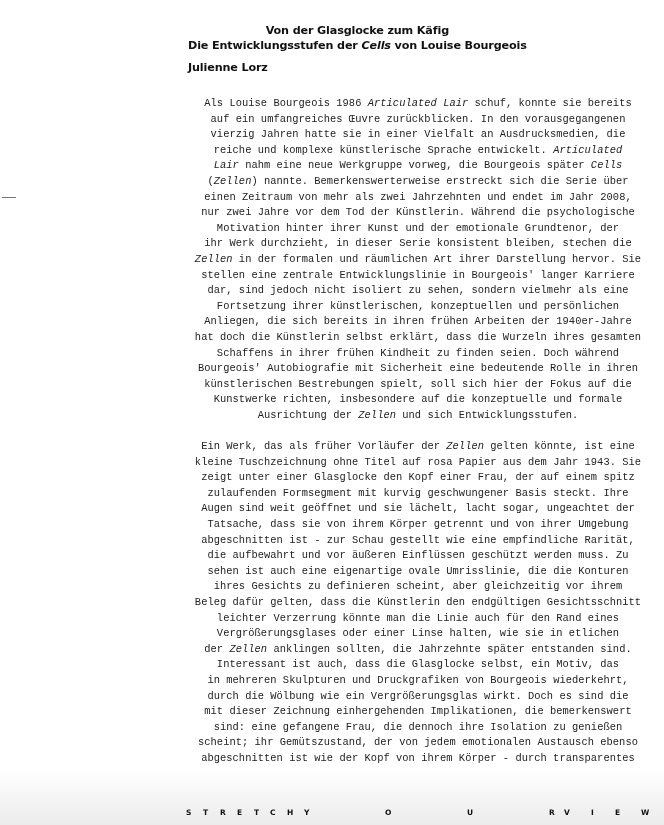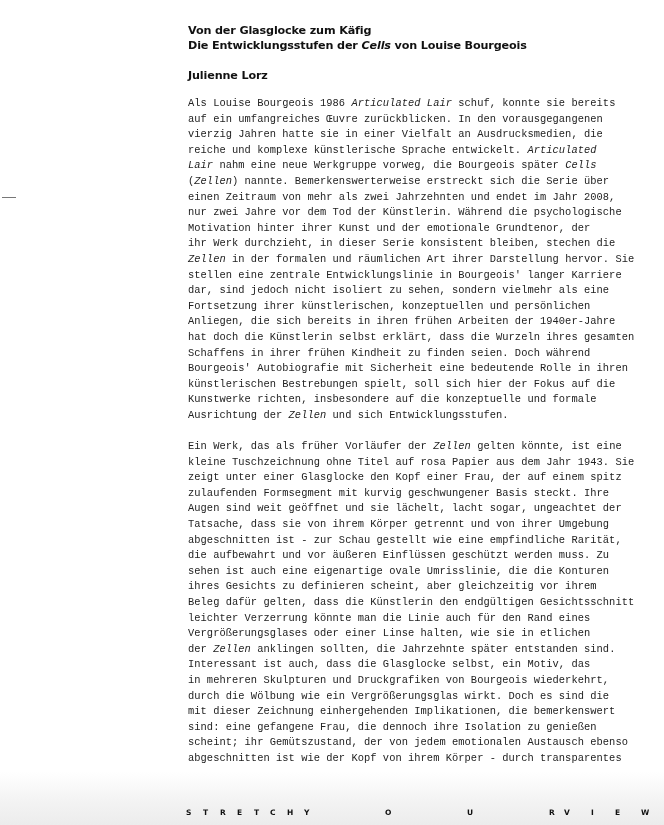--- a/index.html
+++ b/index.html
@@ -24,37 +24,38 @@
       position: absolute;
       left: 188px;
       top: 23px;
       font-family: "DejaVu Sans", sans-serif;
       font-weight: bold;
       font-size: 11.2px;
       line-height: 15px;
       color: #111;
       letter-spacing: -0.15px;
     }
-    .header .title-line { white-space: nowrap; }
+    .header .title-line { white-space: nowrap; text-align: center; }
     .header .author {
-      margin-top: 15px;
+      margin-top: 7px;
     }
     .body-text {
       position: absolute;
       left: 188px;
       top: 96px;
       width: 460px;
       font-family: "Liberation Mono", monospace;
       font-size: 10.4px;
       line-height: 15.6px;
       color: #222;
       letter-spacing: 0.05px;
     }
     .para {
       margin: 0;
+      text-align: center;
     }
     .para + .para {
       margin-top: 15.6px;
     }
     .line {
       display: block;
       white-space: pre;
     }
     .line i {
       font-style: italic;

